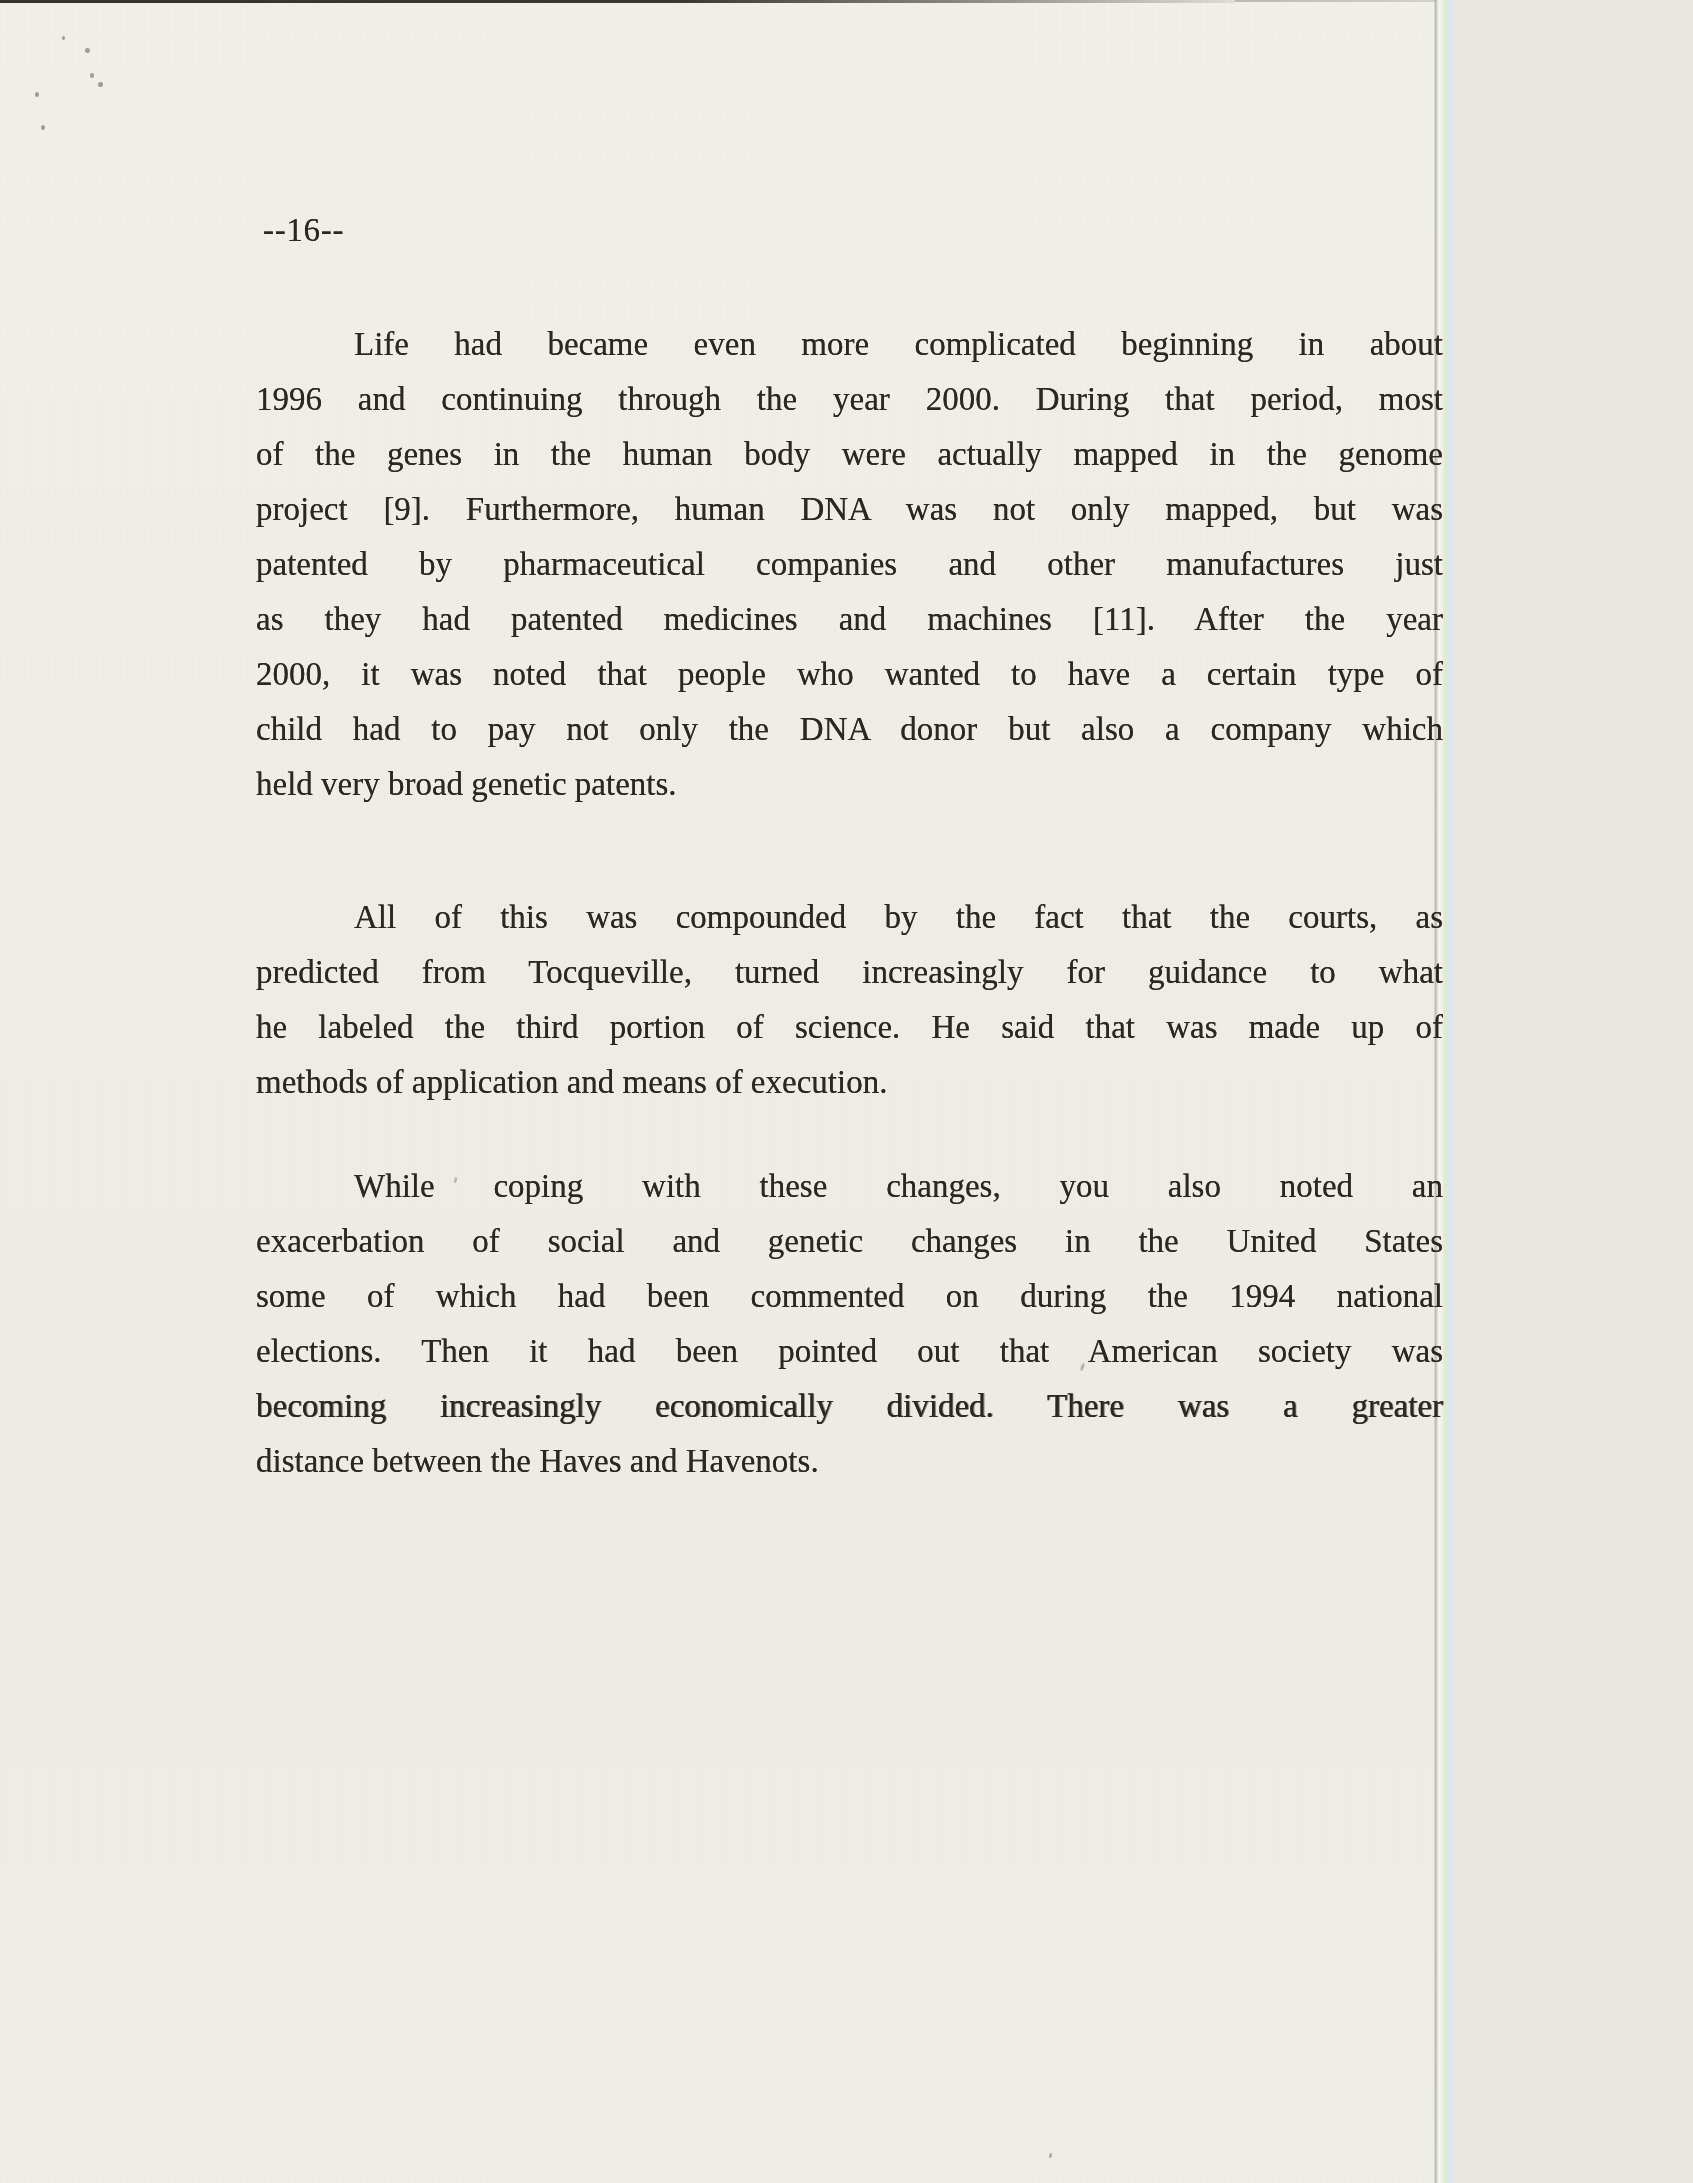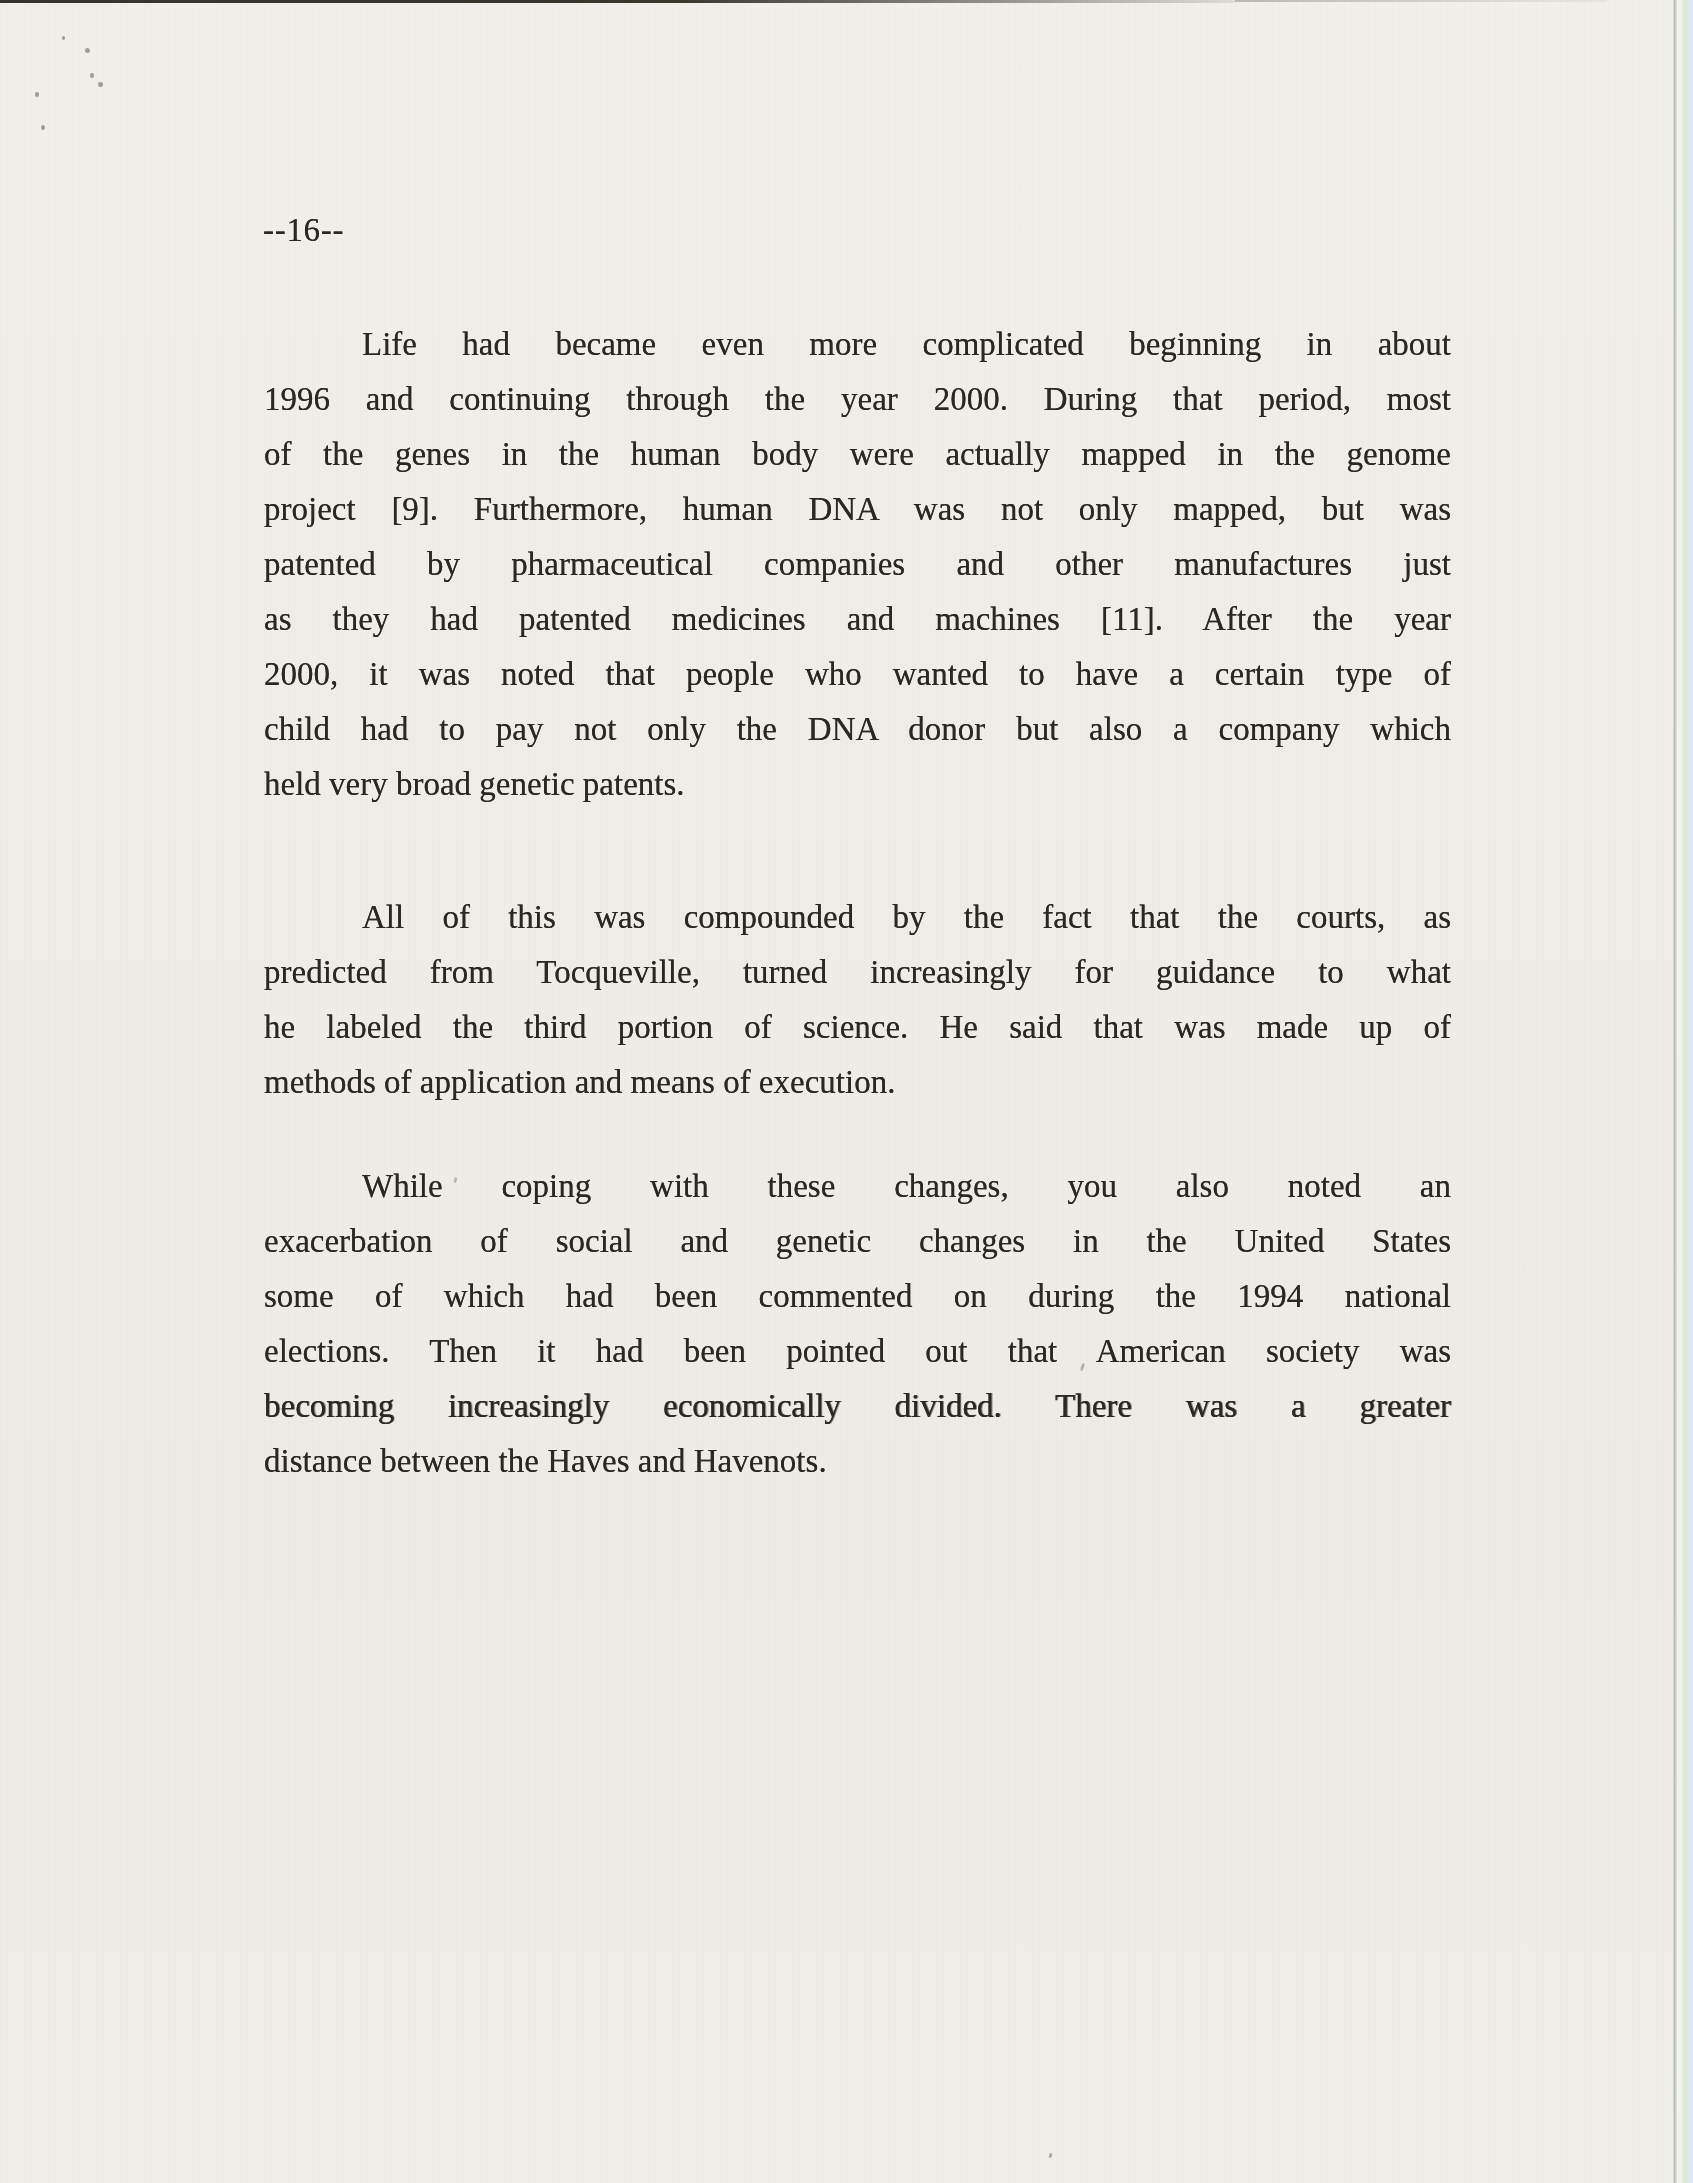--- a/index.html
+++ b/index.html
@@ -1,18 +1,18 @@
 <!DOCTYPE html>
 <html style="font-size:10.6px"><head>
 <meta charset="utf-8">
 <style>
   html,body{margin:0;padding:0;background:#e8e7e0;}
   .page{
     position:relative;
-    width:1693px;height:2183px;
+    width:1454px;height:2183px;
     background:
       repeating-linear-gradient(90deg, rgba(60,55,40,0.012) 0 1.3px, rgba(0,0,0,0) 1.3px 6px),
       linear-gradient(180deg,#f1efe9 0%, #efede6 30%, #edebe3 70%, #efede7 100%);
     overflow:hidden;
     font-family:"Liberation Serif","DejaVu Serif",serif;
     color:#2a2822;
   }
   
   .top-scan-line{
     position:absolute;left:0;top:0;width:1235px;height:3.3px;
@@ -30,21 +30,21 @@
       #f3f5ef 4.6px, #eef1ea 8.6px,
       #e3e9d5 10px, #e1e8d2 13.3px,
       #dde7ee 14.6px, #dfe9f0 20px);
   }
   .page-number{
     position:absolute;left:263px;top:203px;
     height:55px;line-height:55px;font-size:33px;
     letter-spacing:0.7px;
     text-shadow:0 0 0.4px rgba(42,40,34,0.85);
   }
-  .para{position:absolute;left:264px;width:1187px;}
+  .para{position:absolute;left:256px;width:1187px;}
   .para-1{top:317px;}
   .para-2{top:890px;}
   .para-3{top:1159px;}
   .tline{
     height:55px;line-height:55px;font-size:33px;
     text-align:justify;text-align-last:justify;
     text-shadow:0 0 0.4px rgba(42,40,34,0.85);
   }
   .tline.indent{padding-left:98px;}
   .tline.lastline{text-align:center;text-align-last:left;}

